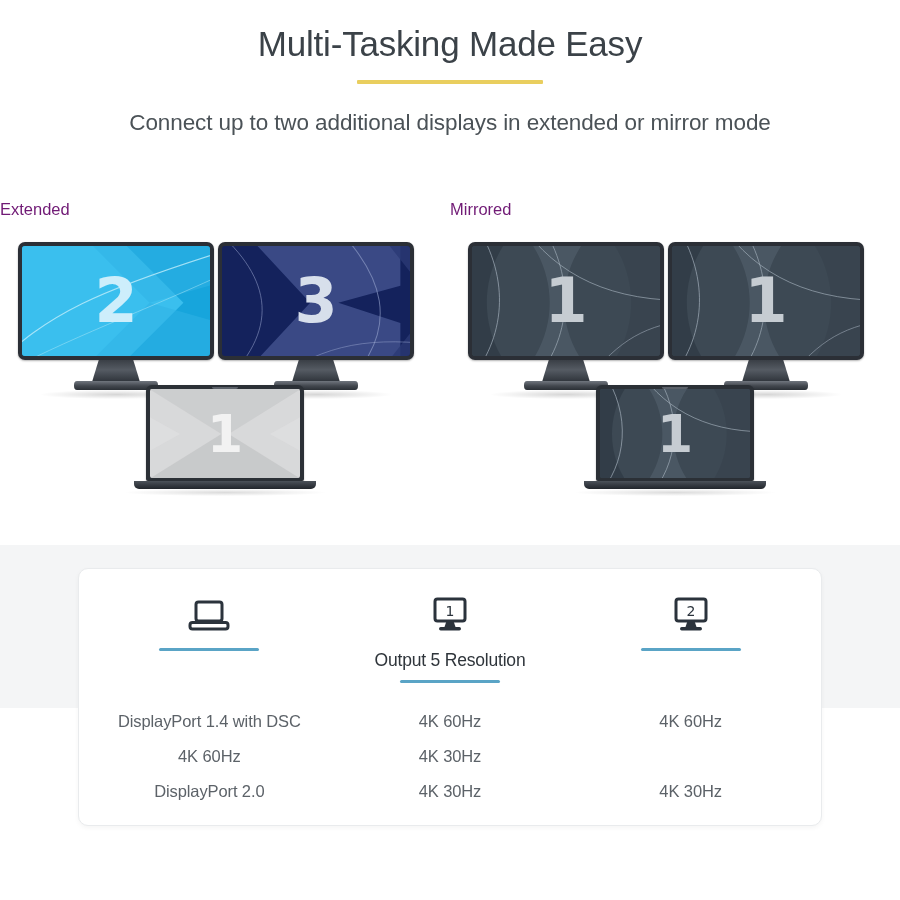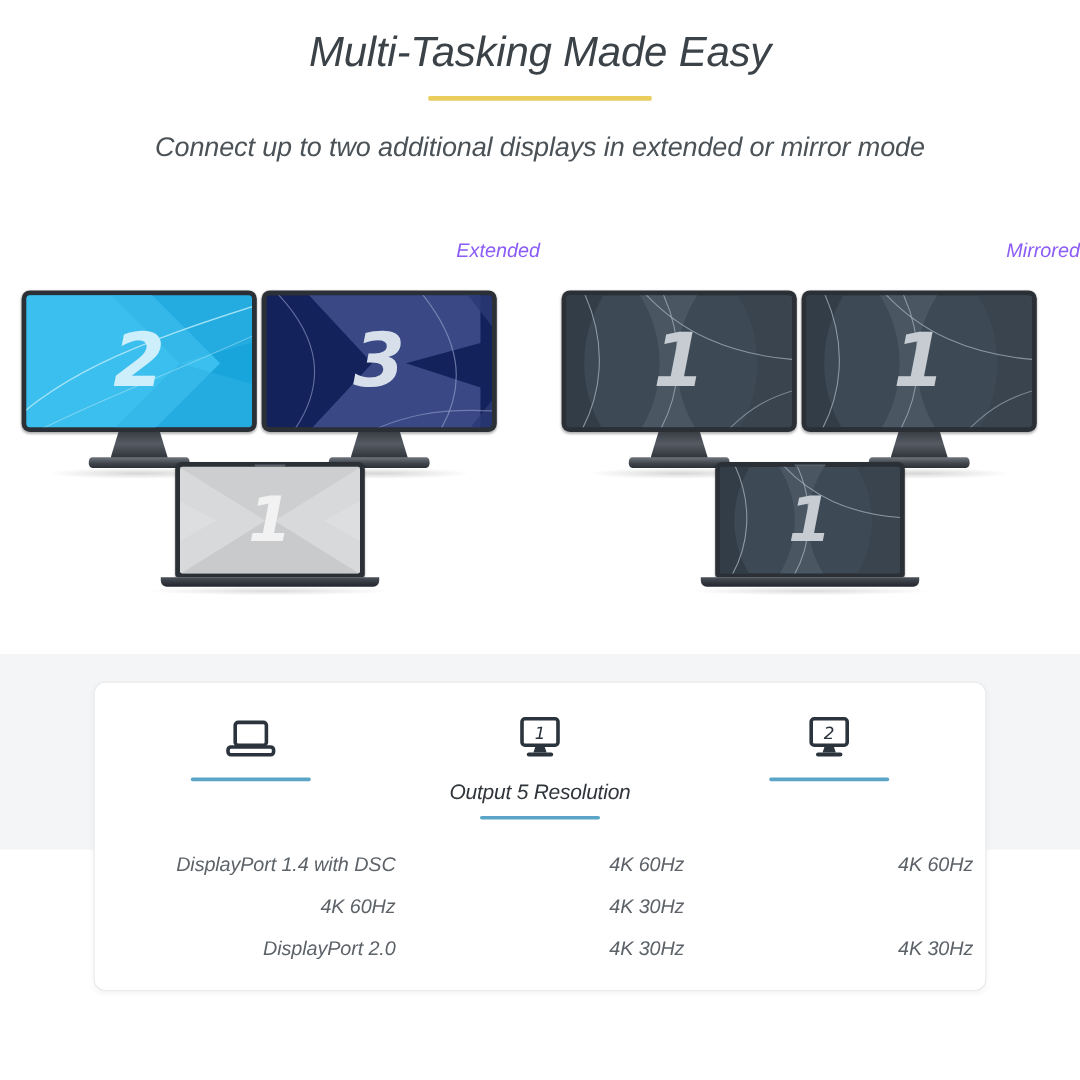--- a/index.html
+++ b/index.html
@@ -10,21 +10,20 @@
     background: #ffffff;
     font-family: "Liberation Sans", sans-serif;
     overflow: hidden;
   }
 
   .page {
     position: relative;
     width: 900px;
     height: 708px;
     background: #ffffff;
-    font-style: italic;
   }
 
   
   .lower-band {
     position: absolute;
     left: 0; right: 0;
     top: 545px;
     bottom: 0;
     background: #f4f5f6;
   }
@@ -72,23 +71,23 @@
     width: 450px;
     height: 320px;
   }
   .group.extended { left: 0; }
   .group.mirrored { left: 450px; }
 
   .group-label {
     position: absolute;
     top: 10px;
     left: 0; right: 0;
-    text-align: right;
+    text-align: left;
     font-size: 16.5px;
-    color: #8b5cf6;
+    color: #701a75;
     font-weight: 400;
   }
 
   
   .monitor {
     position: absolute;
     width: 196px;
   }
   .monitor .bezel {
     position: relative;
@@ -259,21 +258,21 @@
   .rows {
     margin-top: 21px;
   }
   .row {
     display: grid;
     grid-template-columns: 1fr 1fr 1fr;
     align-items: center;
     height: 35px;
   }
   .cell {
-    text-align: right;
+    text-align: center;
     font-size: 16.5px;
     color: #5c6268;
     font-weight: 400;
     letter-spacing: -0.1px;
   }
 </style>
 </head>
 <body>
 
 <div class="page">

